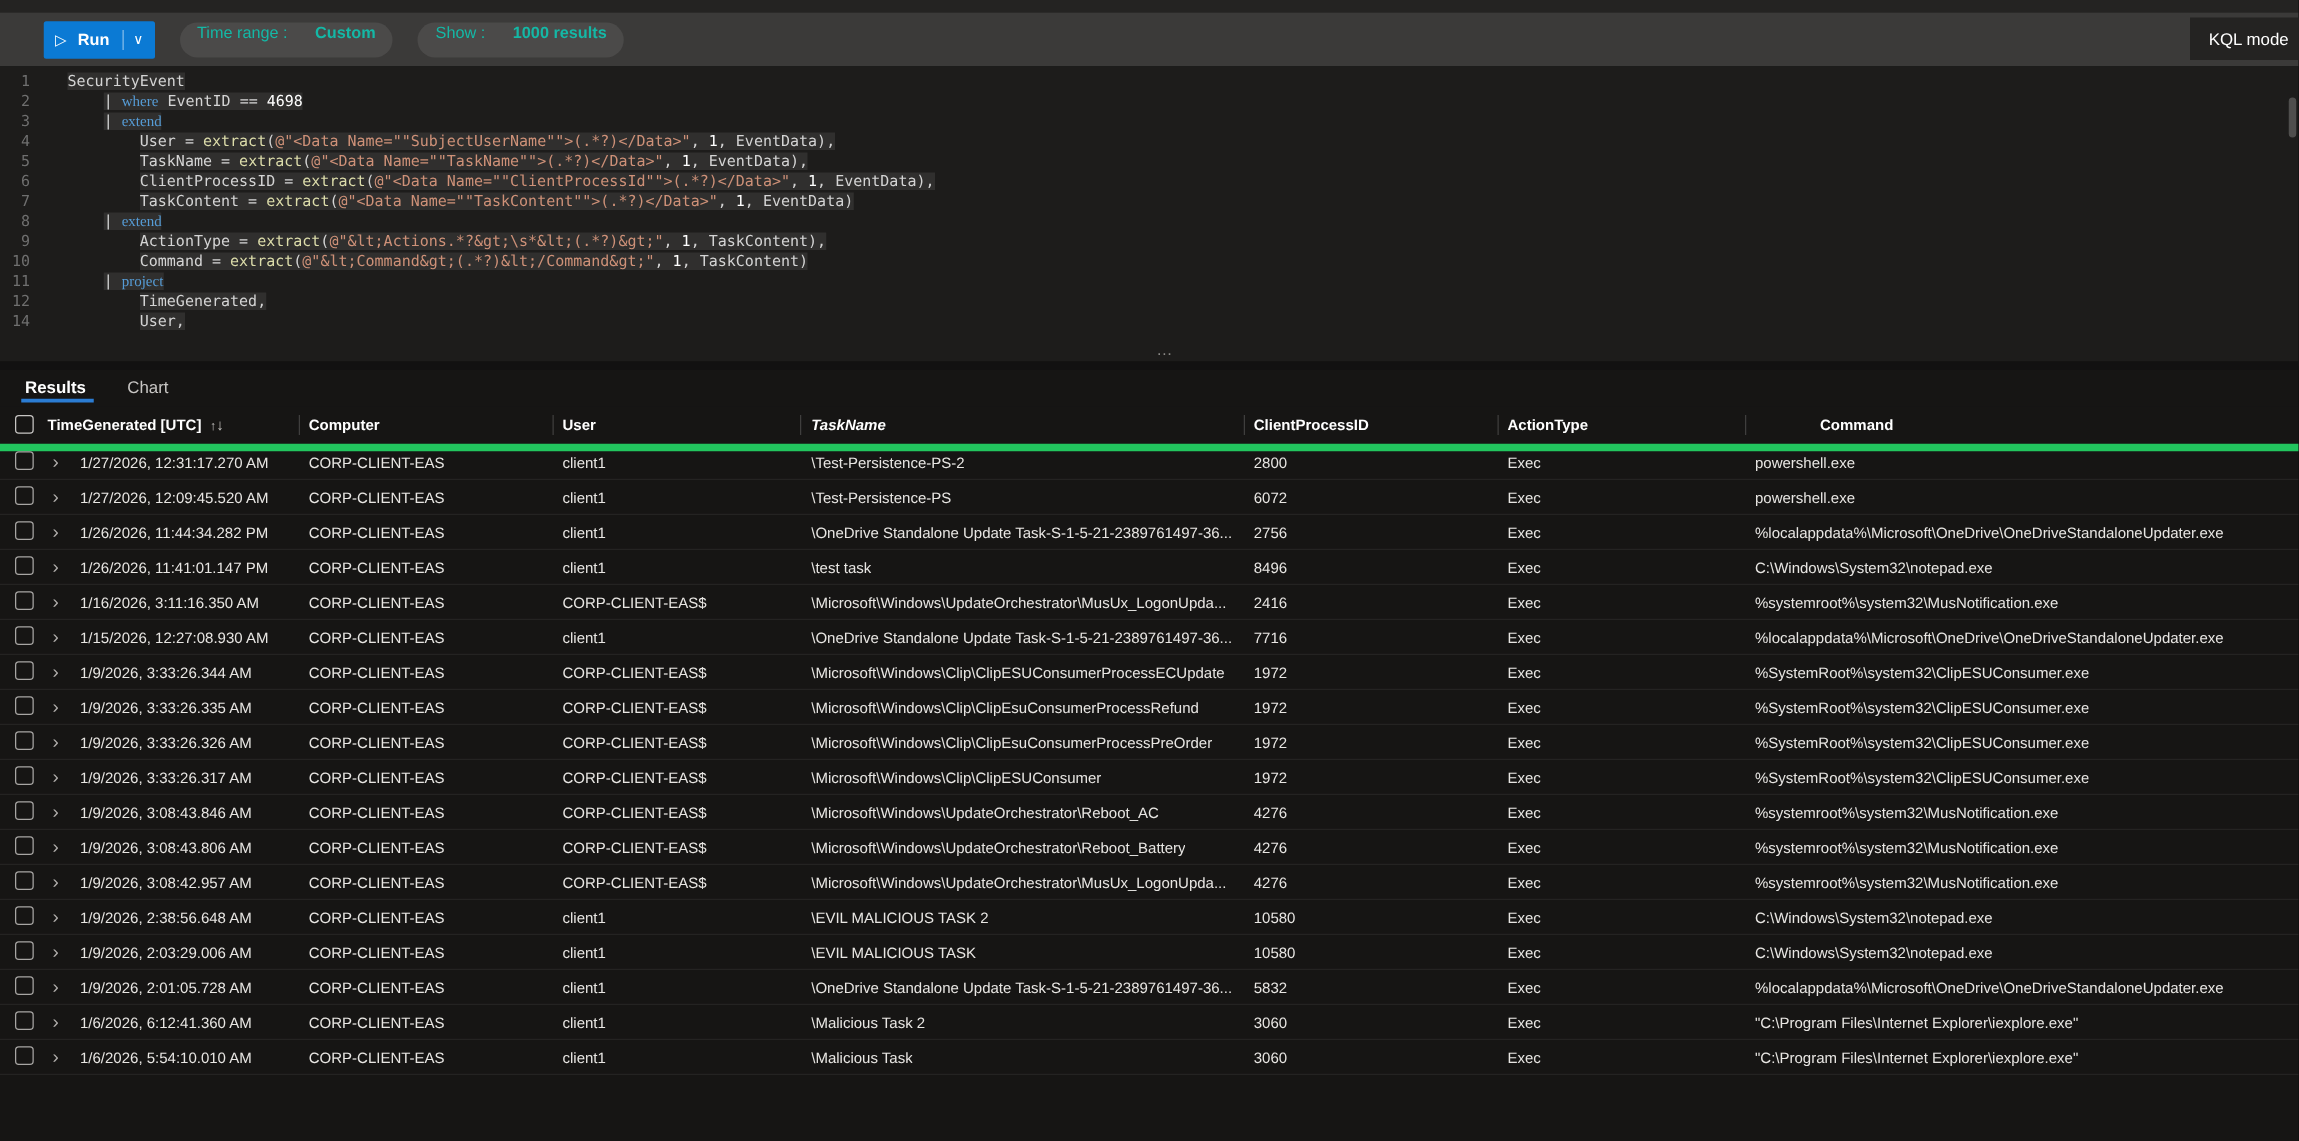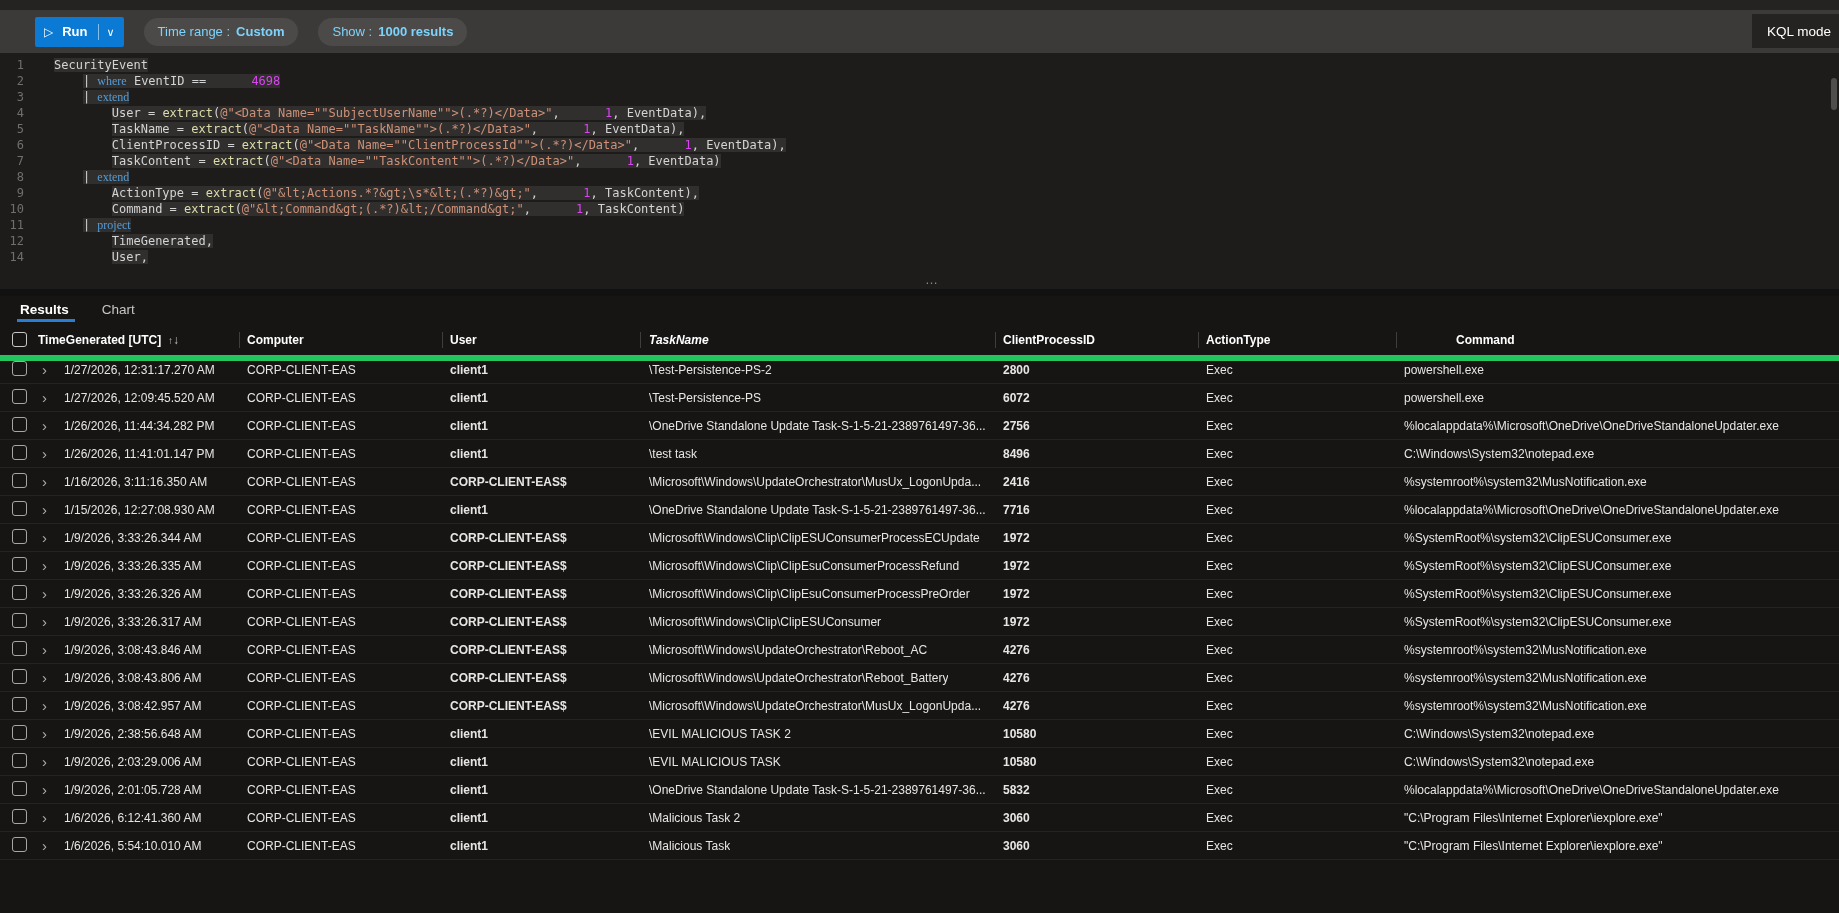--- a/index.html
+++ b/index.html
@@ -9,35 +9,35 @@
   
   .topstrip{position:absolute;top:0;left:0;right:0;height:10px;background:#242322;}
   .toolbar{position:absolute;top:10px;left:0;right:0;height:43px;background:#3b3a39;
            display:flex;align-items:center;padding-left:35px;gap:20px;box-sizing:border-box;}
   .run-btn{display:flex;align-items:center;height:30px;background:#0b7ad4;color:#fff;
            border-radius:2px;padding:0 9px;font-size:13px;cursor:pointer;}
   .run-play{font-size:12px;margin-right:9px;}
   .run-label{font-weight:bold;margin-right:10px;}
   .run-sep{width:1px;height:16px;background:rgba(255,255,255,.5);margin-right:8px;}
   .run-chev{font-size:11px;line-height:10px;}
-  .pill{display:flex;align-items:center;height:28px;background:#4b4a49;border-radius:14px;
-        padding:0 14px;font-size:13px;color:#7dd3fc;gap:6px;white-space:nowrap;cursor:pointer;}
+  .pill{display:flex;align-items:flex-start;height:28px;background:#4b4a49;border-radius:14px;
+        padding:0 14px;font-size:13px;color:#14b8a6;gap:22px;white-space:nowrap;cursor:pointer;}
   .pill b{font-weight:bold;}
   .kqlmode{position:absolute;top:14px;right:0;height:34px;background:#242322;color:#fff;
            display:flex;align-items:center;padding:0 8px 0 15px;font-size:13.5px;cursor:pointer;}
 
   
   .editor{position:absolute;top:53px;left:0;right:0;height:236px;background:#1d1c1b;
           font-family:"DejaVu Sans Mono",monospace;font-size:12px;overflow:hidden;padding-top:4px;}
   .code-line{display:flex;height:16px;line-height:16px;white-space:pre;}
   .ln{width:40px;flex:none;text-align:right;padding-right:16px;box-sizing:border-box;color:#6f6f6f;}
   .code-body{padding-left:14px;white-space:pre;}
   .hl{background:rgba(255,255,255,.085);}
   .tk-d{color:#d4d4d4;} .tk-kw{color:#569cd6;font-family:Liberation Serif, serif;} .tk-fn{color:#dcdcaa;}
-  .tk-str{color:#ce9178;} .tk-num{color:#d946ef;margin-left:38px;}
+  .tk-str{color:#ce9178;} .tk-num{color:#ffffff;}
   .ed-scroll{position:absolute;right:2px;top:78px;width:6px;height:32px;background:#4f4e4d;border-radius:3px;}
   .split-dots{position:absolute;top:272px;left:925px;color:#8a8886;font-size:13px;letter-spacing:2px;}
   .split{position:absolute;top:289px;left:0;right:0;height:7px;background:#121111;}
 
   
   .tabs{position:absolute;top:297px;left:0;height:24px;display:flex;gap:33px;padding-left:20px;
         font-size:13.5px;align-items:center;}
   .tab-results{color:#fff;font-weight:bold;cursor:pointer;}
   .tab-chart{color:#c8c6c4;cursor:pointer;}
   .tab-underline{position:absolute;top:319px;left:17px;width:58px;height:3px;background:#2b7cd3;}
@@ -53,23 +53,23 @@
   .h-pid{left:1003px;} .h-act{left:1206px;} .h-cmd{left:1456px;}
   .sort{position:absolute;left:168px;top:50%;transform:translateY(-50%);font-weight:normal;color:#c5c3c1;cursor:pointer;}
   .sort .up{font-size:10px;} .sort .dn{font-size:12px;}
   .htick{position:absolute;top:7px;width:1px;height:16px;background:#3f3e3d;}
 
   .rows{position:absolute;top:356px;left:0;right:0;}
   .tr{position:relative;height:27px;border-bottom:1px solid #242322;font-size:12px;color:#e8e6e3;cursor:pointer;}
   .tr .cell{position:absolute;top:50%;transform:translateY(-50%);white-space:nowrap;}
   .c-cb{left:12px;} 
   .c-chev{left:42px;color:#b0adab;font-size:15px;line-height:10px;}
-  .c-time{left:64px;} .c-comp{left:247px;} .c-user{left:450px;font-weight:bold;}
+  .c-time{left:64px;} .c-comp{left:247px;} .c-user{left:450px;}
   .c-task{left:649px;max-width:348px;overflow:hidden;}
-  .c-pid{left:1003px;font-weight:bold;} .c-act{left:1206px;} .c-cmd{left:1404px;max-width:430px;overflow:hidden;}
+  .c-pid{left:1003px;} .c-act{left:1206px;} .c-cmd{left:1404px;max-width:430px;overflow:hidden;}
 </style>
 </head>
 <body>
 
 <div class="stage">
 
   <div class="topstrip"></div>
   <div class="toolbar">
     <div class="run-btn">
       <span class="run-play">▷</span>

